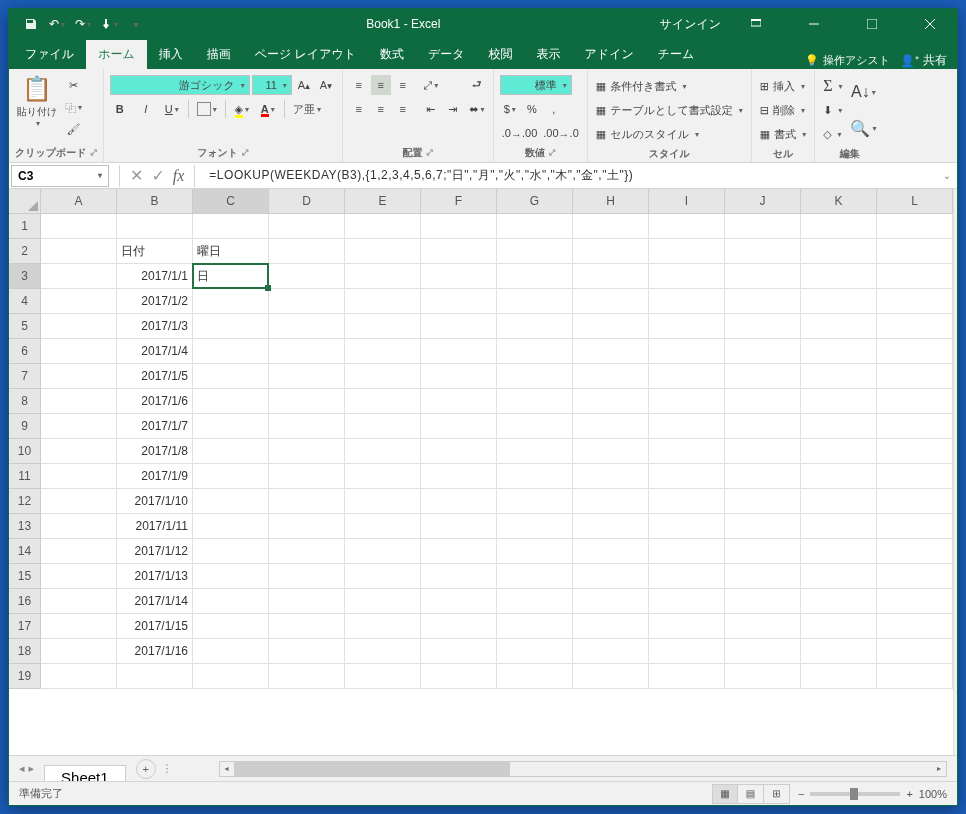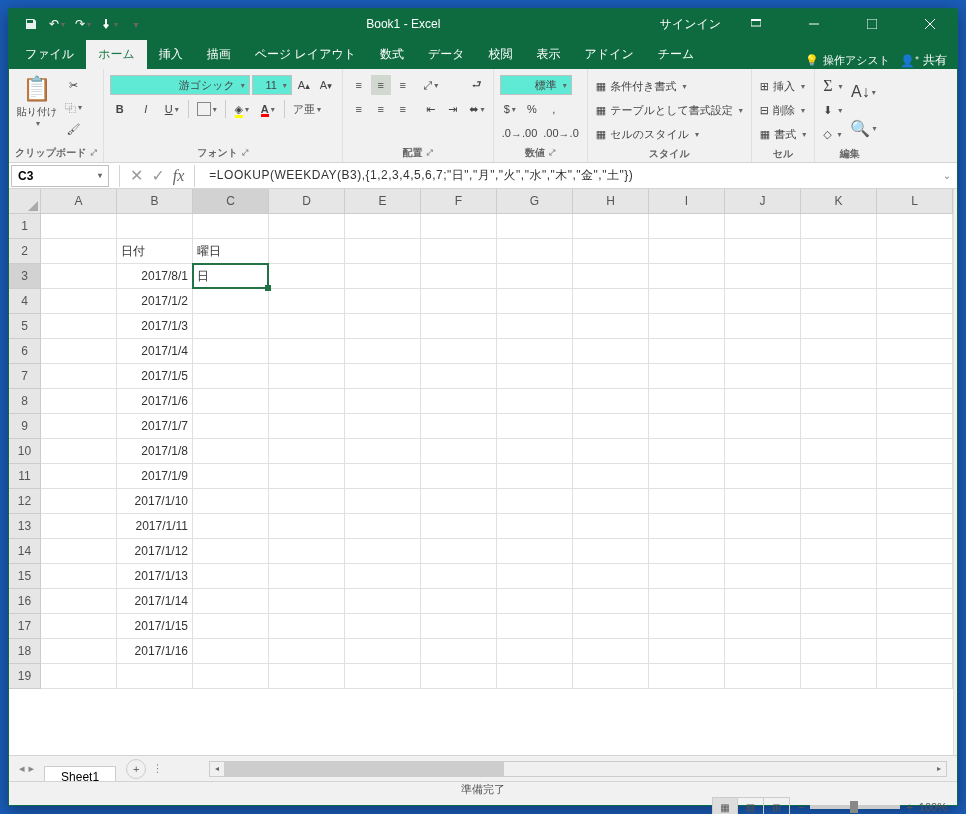--- a/index.html
+++ b/index.html
@@ -46,27 +46,27 @@
 .corner { position: relative; }
 .corner::after { content: ''; position: absolute; right: 2px; bottom: 2px; border: 5px solid transparent; border-right-color: #aaa; border-bottom-color: #aaa; }
 .cell { border-right: 1px solid #e0e0e0; border-bottom: 1px solid #e0e0e0; padding: 0 4px; display: flex; align-items: center; }
 .cell.right { justify-content: flex-end; }
 .rhdr.active, .hdr.active { background: #d2d2d2; }
 .selected { position: relative; }
 .selected::after { content: ''; position: absolute; inset: -1px; border: 2px solid #217346; pointer-events: none; }
 .selected::before { content: ''; position: absolute; right: -3px; bottom: -3px; width: 6px; height: 6px; background: #217346; }
 .sheet-tabs { height: 26px; border-top: 1px solid #d4d4d4; background: #f1f1f1; display: flex; align-items: center; font-size: 11px; }
 .sheet-nav { display: flex; gap: 4px; padding: 0 10px; color: #888; }
-.sheet-tab { background: #fff; border: 1px solid #ccc; border-bottom: none; padding: 3px 16px; font-size: 12px; margin-top:16px;}
+.sheet-tab { background: #fff; border: 1px solid #ccc; border-bottom: none; padding: 3px 16px; font-size: 15px; margin-top:16px;}
 .sheet-add { width: 20px; height: 20px; border: 1px solid #ccc; border-radius: 50%; display: flex; align-items: center; justify-content: center; margin-left: 10px; color: #666; }
 .hscroll { flex: 1; margin: 0 10px 0 40px; height: 16px; background: #f0f0f0; border: 1px solid #ccc; position: relative; display:flex; align-items:center;}
 .hscroll-thumb { position: absolute; left: 14px; width: 38%; height: 100%; background: #cdcdcd; }
 .hscroll-arr { width:14px; height:14px; display:flex; align-items:center; justify-content:center; font-size:8px; color:#666; background:#f0f0f0; z-index:1;}
 .hscroll-arr.right{ margin-left:auto;}
-.statusbar { height: 24px; background: #f1f1f1; border-top: 1px solid #d4d4d4; display: flex; align-items: center; font-size: 11px; color: #555; padding: 0 10px; flex-direction: column; }
+.statusbar { height: 24px; background: #f1f1f1; border-top: 1px solid #d4d4d4; display: flex; align-items: center; font-size: 11px; color: #555; padding: 0 10px; }
 .status-right { margin-left: auto; display: flex; align-items: center; gap: 8px; }
 .view-btns { display: flex; }
 .view-btn { width: 26px; height: 20px; border: 1px solid #ccc; border-left:none; display: flex; align-items: center; justify-content: center; font-size: 10px; }
 .view-btn:first-child{border-left:1px solid #ccc;}
 .view-btn.active { background: #ddd; }
 .zoom { display: flex; align-items: center; gap: 6px; }
 .zoom-track { width: 90px; height: 4px; background: #ccc; position: relative; }
 .zoom-thumb { width: 8px; height: 12px; background: #888; position: absolute; left: 40px; top: -4px; }
 svg { display: block; }
 .vscroll-area { width:18px; background:#f1f1f1; border-left:1px solid #e0e0e0;}
@@ -421,21 +421,21 @@
         <div class="cell"></div>
         <div class="cell"></div>
         <div class="cell"></div>
         <div class="cell"></div>
         <div class="cell"></div>
         <div class="cell"></div>
         <div class="cell"></div>
         <div class="cell"></div>
         <div class="rhdr active">3</div>
         <div class="cell"></div>
-        <div class="cell right">2017/8/1</div>
+        <div class="cell right">2017/1/1</div>
         <div class="cell selected">日</div>
         <div class="cell"></div>
         <div class="cell"></div>
         <div class="cell"></div>
         <div class="cell"></div>
         <div class="cell"></div>
         <div class="cell"></div>
         <div class="cell"></div>
         <div class="cell"></div>
         <div class="cell"></div>

